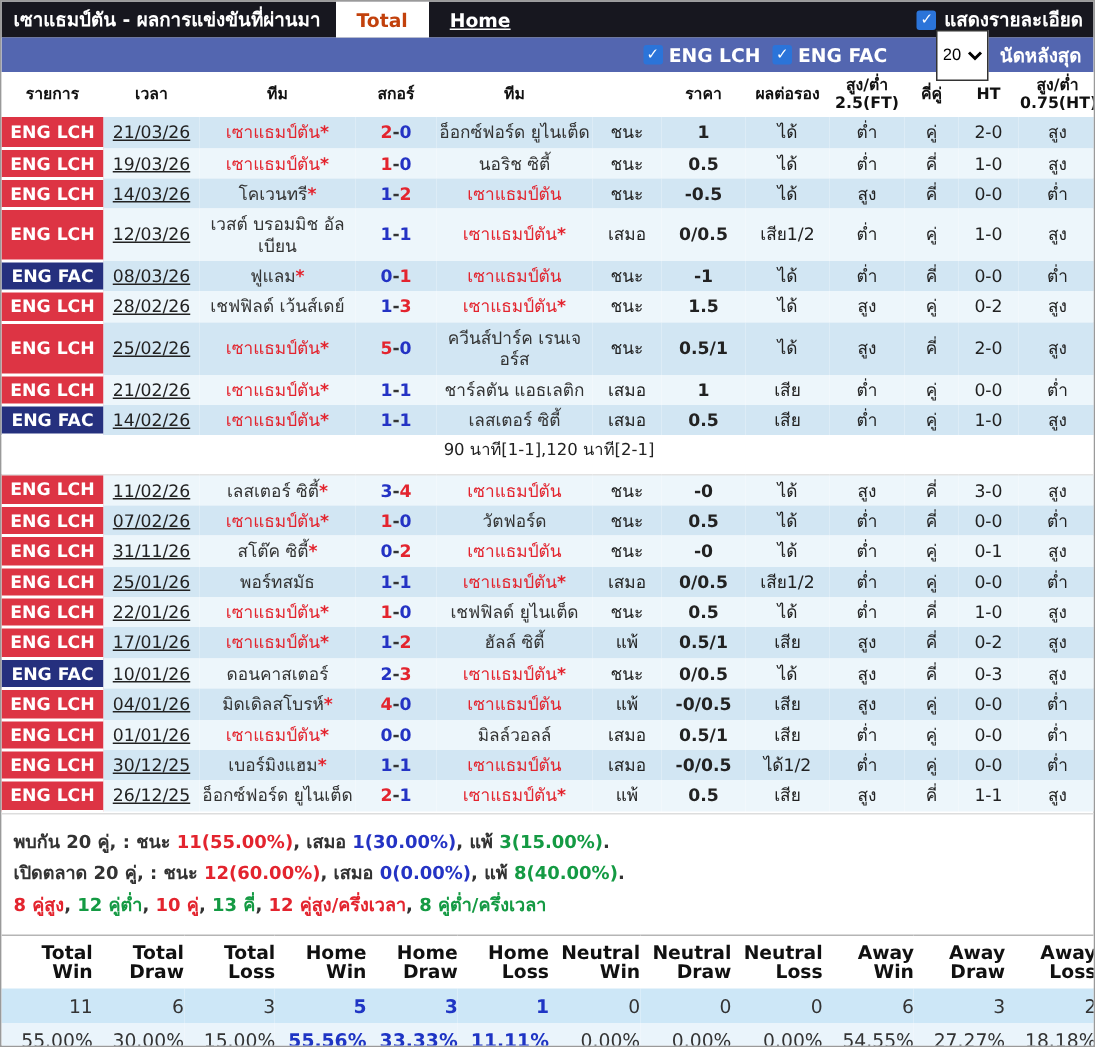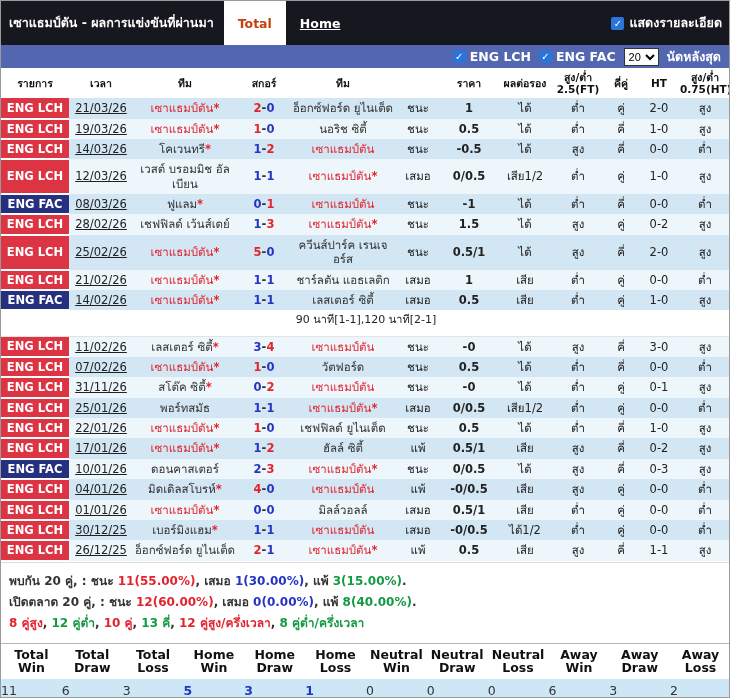--- a/index.html
+++ b/index.html
@@ -3,31 +3,31 @@
 <meta charset="utf-8">
 <style>
   * { box-sizing: border-box; }
   html,body { margin:0; padding:0; }
   body {
     width:730px; height:698px;
     font-family:"DejaVu Sans","Liberation Sans",sans-serif;
     background:#ffffff; border:1px solid #9a9a9a; overflow:hidden;
   }
   
-  .topbar { height:44px; background:#17171f; display:flex; align-items:stretch; color:#fff; font-size:12.5px; font-weight:bold; }
+  .topbar { height:24px; background:#17171f; display:flex; align-items:stretch; color:#fff; font-size:12.5px; font-weight:bold; }
   .topbar .title { display:flex; align-items:center; padding:0 10px 0 8px; }
   .tab { display:flex; align-items:center; padding:0 14px; cursor:pointer; }
   .tab.active { background:#ffffff; color:#c2410c; }
   .tab.inactive { text-decoration:underline; }
   .topbar-right { margin-left:auto; display:flex; align-items:center; gap:5px; padding-right:7px; }
   .checkbox { width:13px; height:13px; background:#2b74d9; border-radius:2px; color:#fff; font-size:10px; line-height:13px; text-align:center; display:inline-block; flex:0 0 auto; }
   
   .filterbar { height:23px; background:#5366b0; display:flex; align-items:center; justify-content:flex-end; gap:8px; color:#fff; font-weight:bold; font-size:12.5px; padding:0 8px; }
   .filterbar .lg { display:flex; align-items:center; gap:4px; cursor:pointer; }
-  .filterbar select { font-size:11px; height:18px; border:1px solid #333; background:#fff; }
+  .filterbar select { font-size:11px; height:34px; border:1px solid #333; background:#fff;margin-left:24px; }
   
   table.results { width:730px; border-collapse:collapse; table-layout:fixed; }
   .results th { font-size:10.5px; font-weight:bold; color:#111; background:#fff; padding:3px 1px; line-height:1.15; text-align:center; vertical-align:middle; }
   .results td { font-size:11.5px; text-align:center; padding:3px 1px; line-height:1.25; vertical-align:middle; color:#222; }
   .row-dark td { background:#d2e6f3; }
   .row-light td { background:#edf6fb; }
   .results td.league-cell { color:#fff; font-weight:bold; font-size:11.5px; padding:2px 0; border-bottom:2px solid #fff; }
   td.league-cell.lch { background:#dd3444; }
   td.league-cell.fac { background:#25307e; }
   .note-row td { background:#fff; font-size:11px; color:#222; padding:2px 0; }
@@ -39,22 +39,22 @@
   .c-green { color:#149a43; }
   .c-dark { color:#333; }
   .star { color:#e3242e; font-weight:bold; }
   .date-cell { color:#333;text-decoration:underline; }
   .ht-cell { color:#222; }
   
   .summary { padding:8px 8px 9px; font-size:12px; font-weight:bold; line-height:1.75; border-top:1px solid #ddd; background:#fff; }
   .summary div { white-space:nowrap; }
   
   table.stats { width:730px; border-collapse:collapse; table-layout:fixed; border-top:1px solid #b5b5b5; }
-  .stats th { font-size:12.5px; font-weight:bold; color:#111; padding:4px 0; line-height:1.1; background:#fff; vertical-align:middle; }
-  .stats td { font-size:12.5px; text-align:left; padding:4px 0; color:#333; }
+  .stats th { font-size:12.5px; font-weight:bold; color:#111; padding:4px 0; line-height:1.1; background:#fff; vertical-align:middle;text-align:right; }
+  .stats td { font-size:12.5px; text-align:right; padding:4px 0; color:#333; }
   .stats tr.vals td { background:#cde7f7; }
   .stats tr.pcts td { background:#eaf4fb; }
   .stats .hl { color:#1f35c4; font-weight:bold; }
 </style>
 </head>
 <body>
 
 <div class="topbar">
   <div class="title">เซาแธมป์ตัน - ผลการแข่งขันที่ผ่านมา</div>
   <div class="tab active">Total</div>

